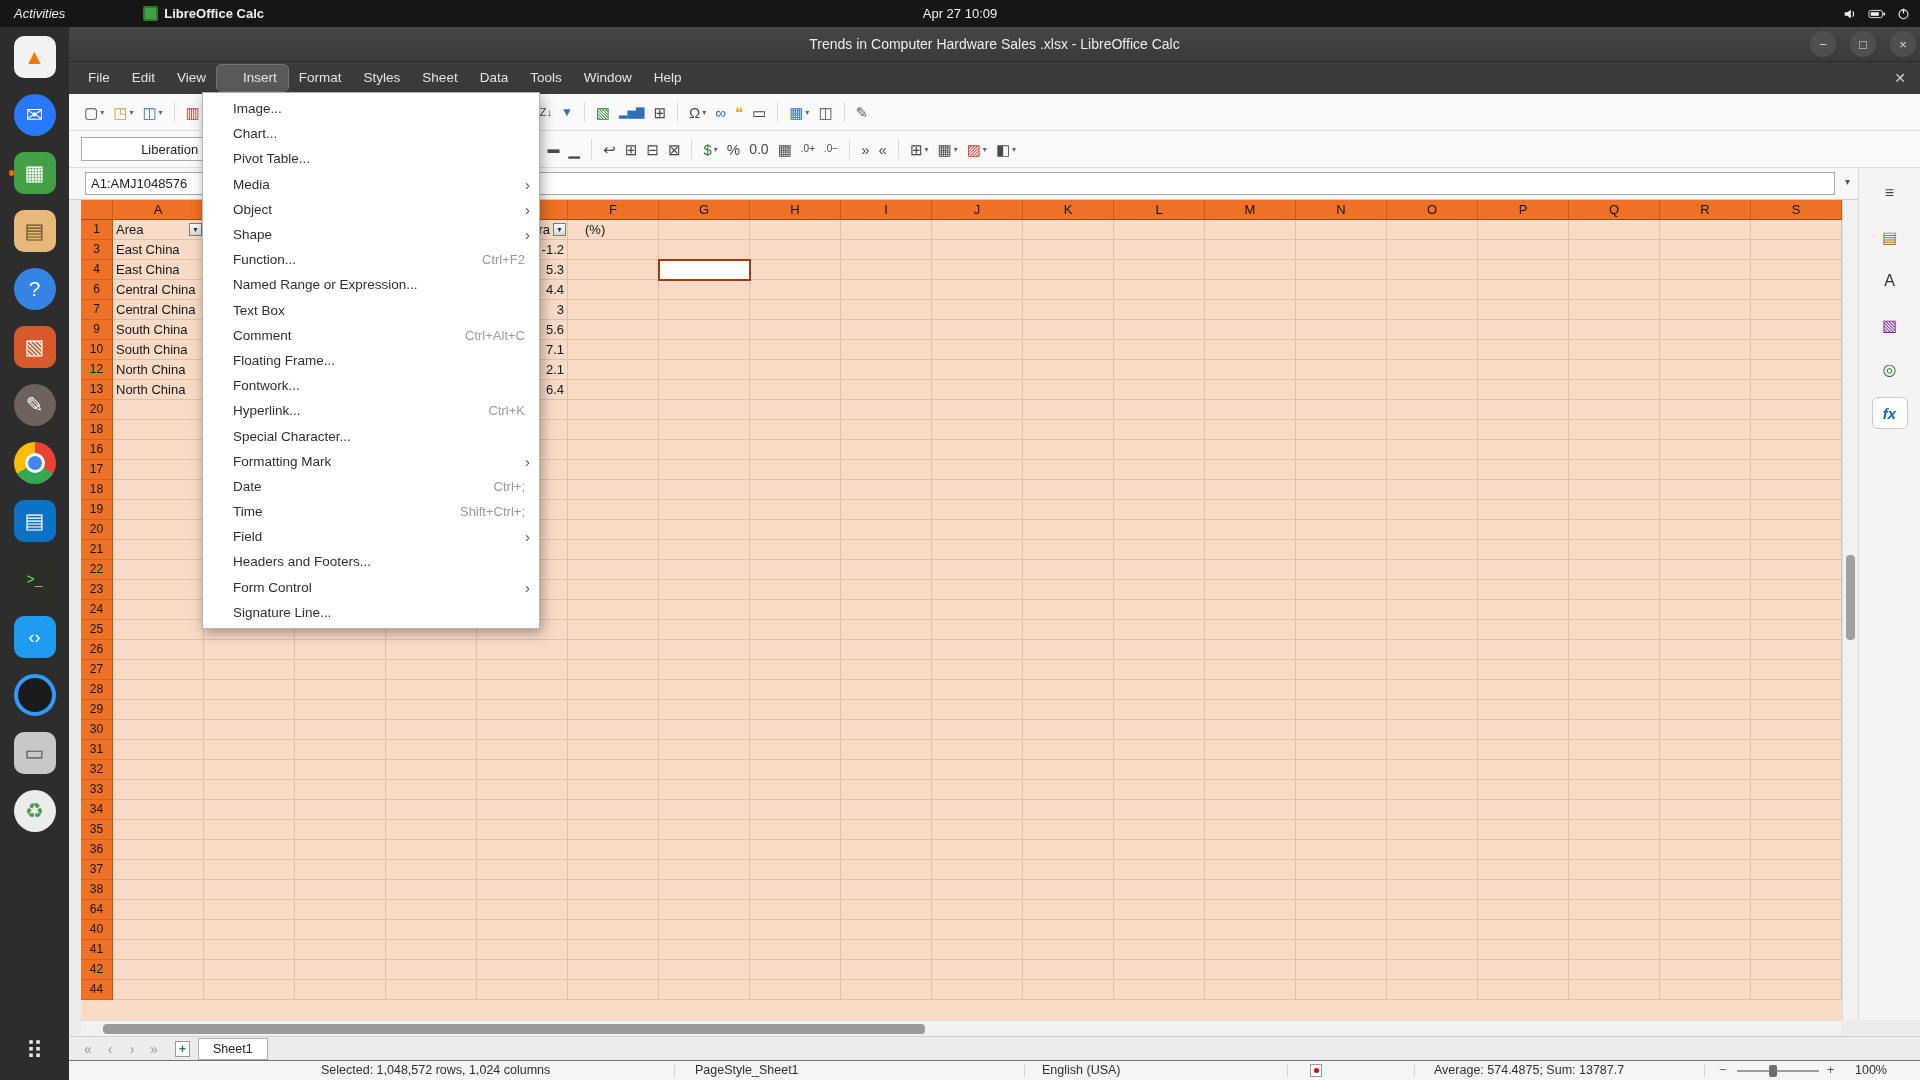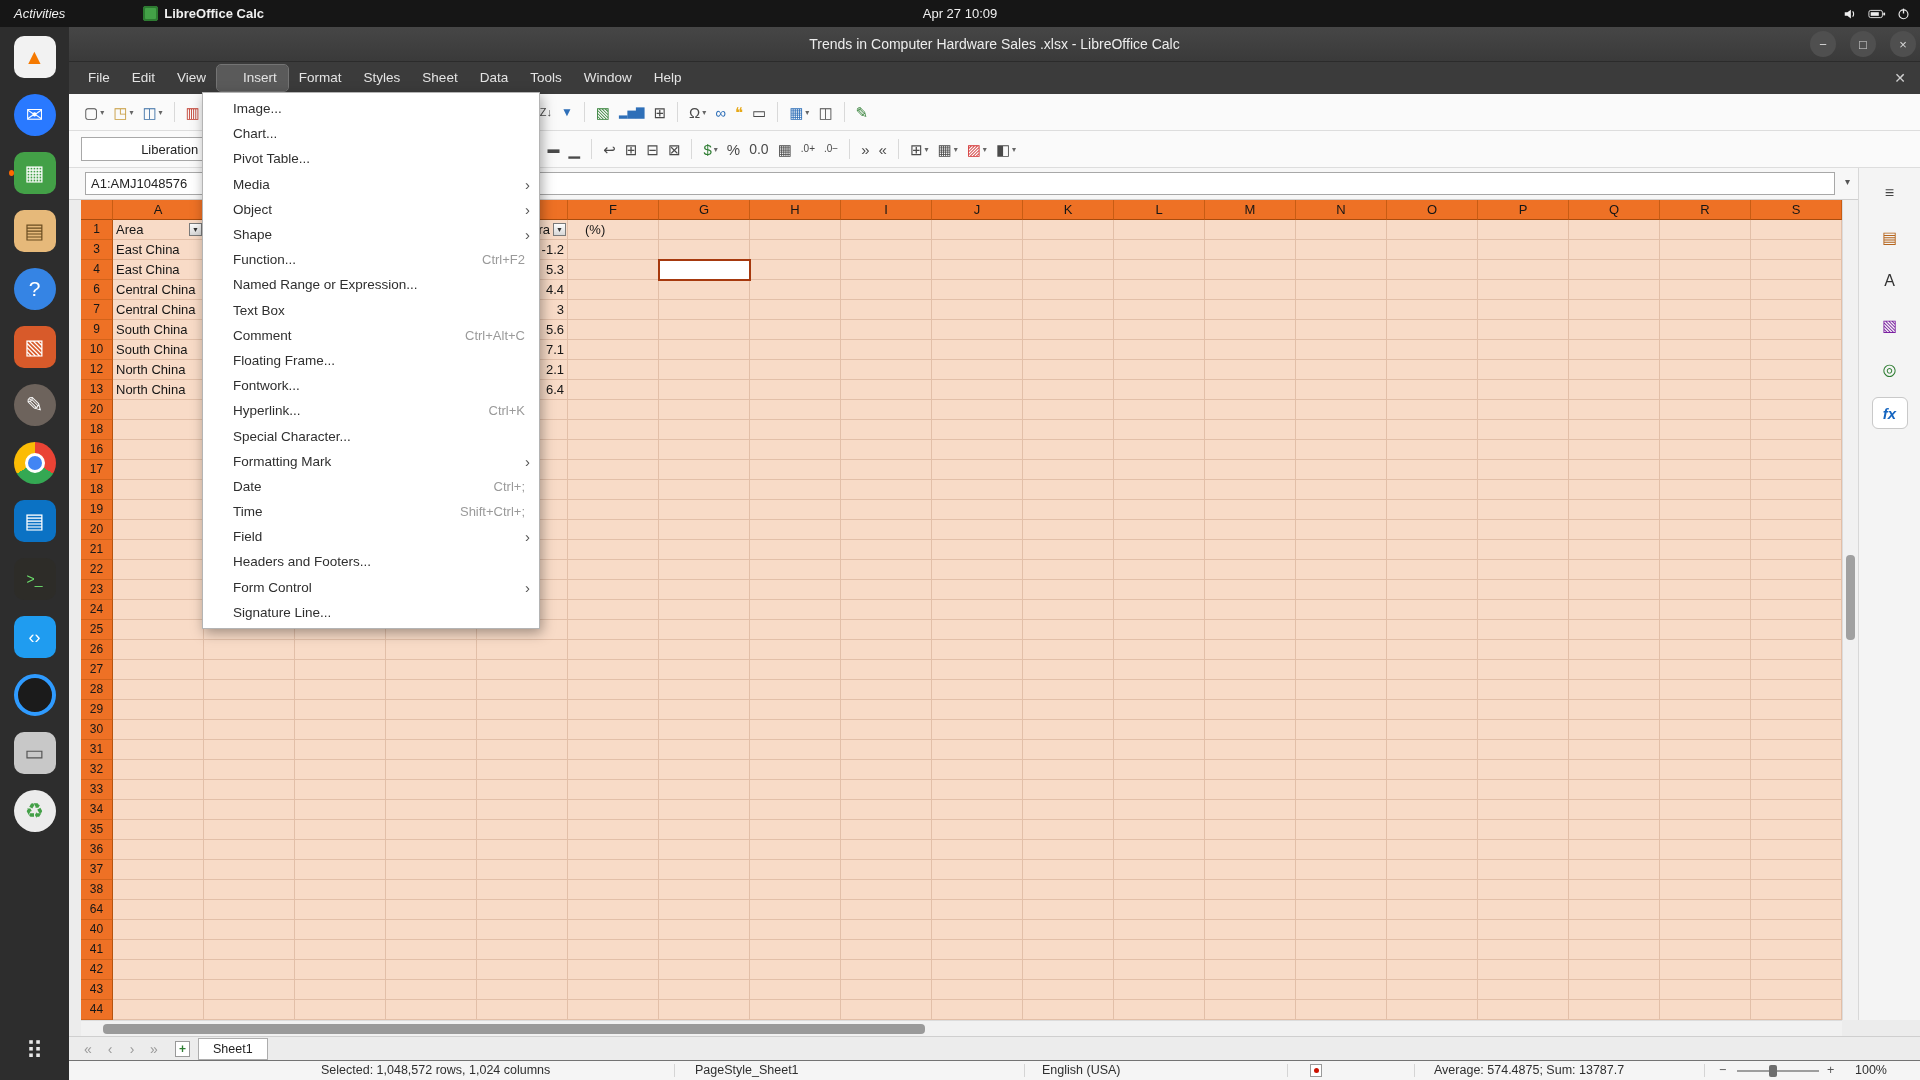--- a/index.html
+++ b/index.html
@@ -1320,42 +1320,20 @@
           <div class="cell"></div>
           <div class="cell"></div>
           <div class="cell"></div>
           <div class="cell"></div>
           <div class="cell"></div>
           <div class="cell"></div>
           <div class="cell"></div>
           <div class="cell"></div>
         </div>
         <div class="grow">
-          <div class="rh">43</div>
-          <div class="cell"></div>
-          <div class="cell"></div>
-          <div class="cell"></div>
-          <div class="cell"></div>
-          <div class="cell num"></div>
-          <div class="cell"></div>
-          <div class="cell"></div>
-          <div class="cell"></div>
-          <div class="cell"></div>
-          <div class="cell"></div>
-          <div class="cell"></div>
-          <div class="cell"></div>
-          <div class="cell"></div>
-          <div class="cell"></div>
-          <div class="cell"></div>
-          <div class="cell"></div>
-          <div class="cell"></div>
-          <div class="cell"></div>
-          <div class="cell"></div>
-        </div>
-        <div class="grow">
           <div class="rh">44</div>
           <div class="cell"></div>
           <div class="cell"></div>
           <div class="cell"></div>
           <div class="cell"></div>
           <div class="cell num"></div>
           <div class="cell"></div>
           <div class="cell"></div>
           <div class="cell"></div>
           <div class="cell"></div>

